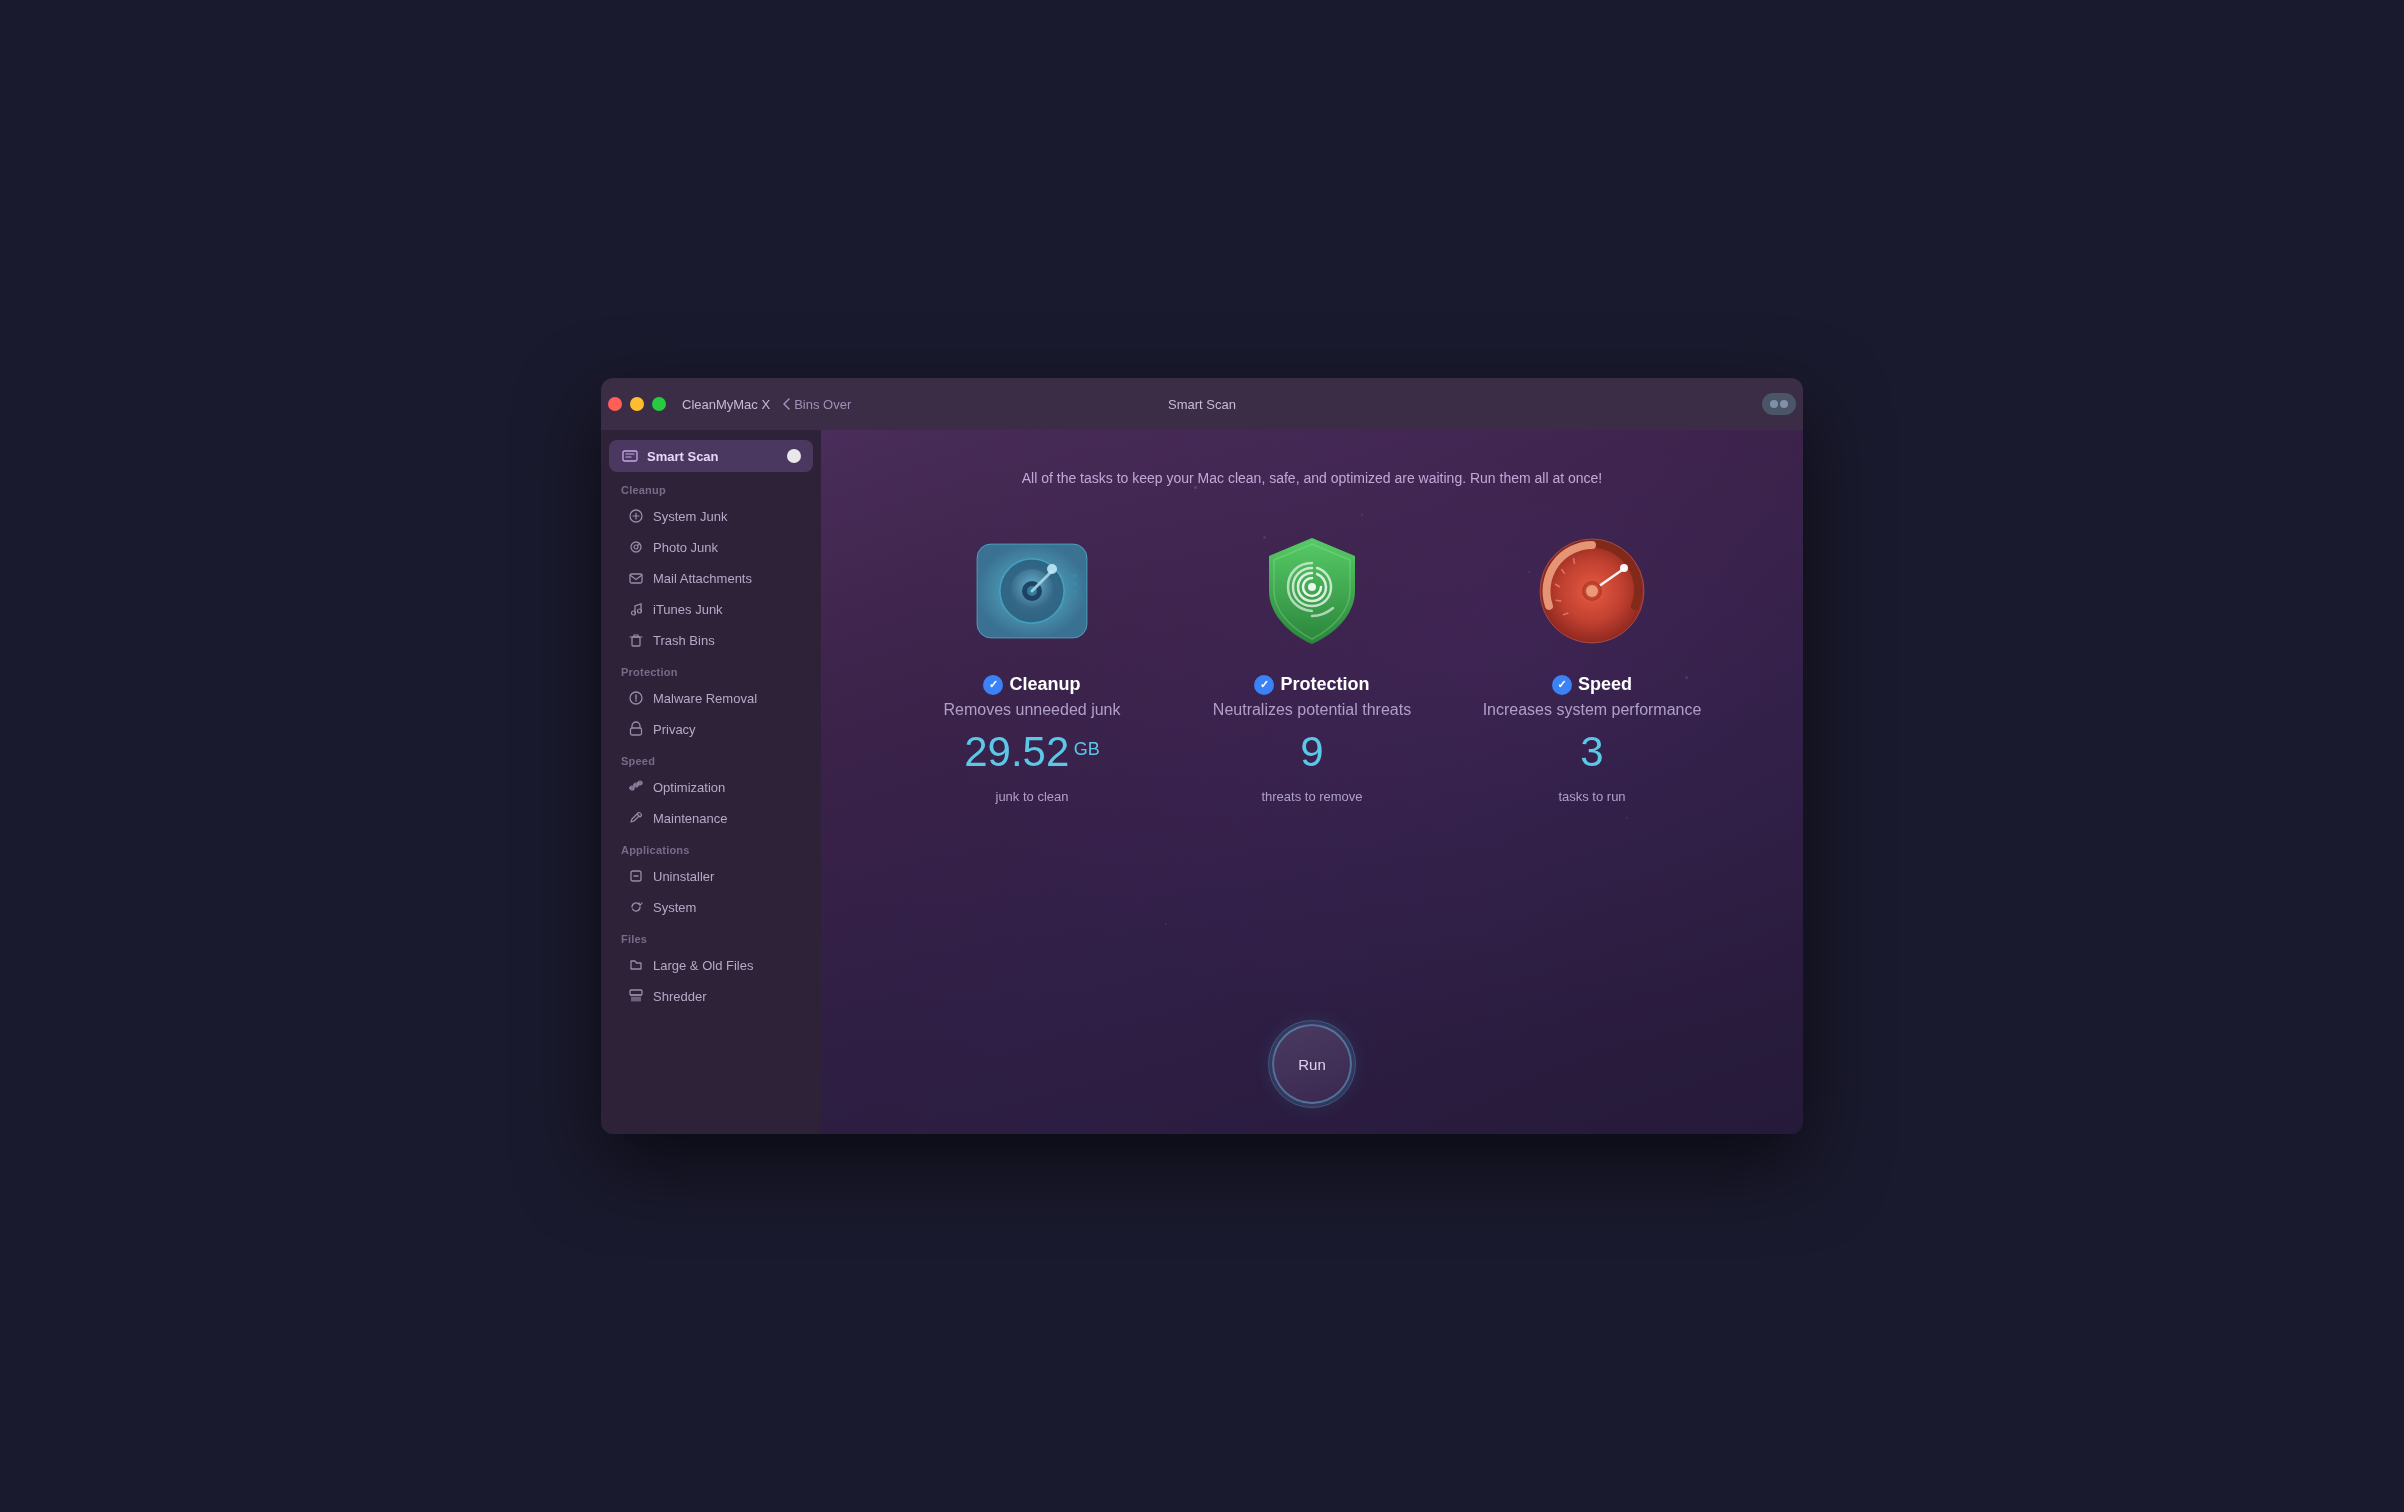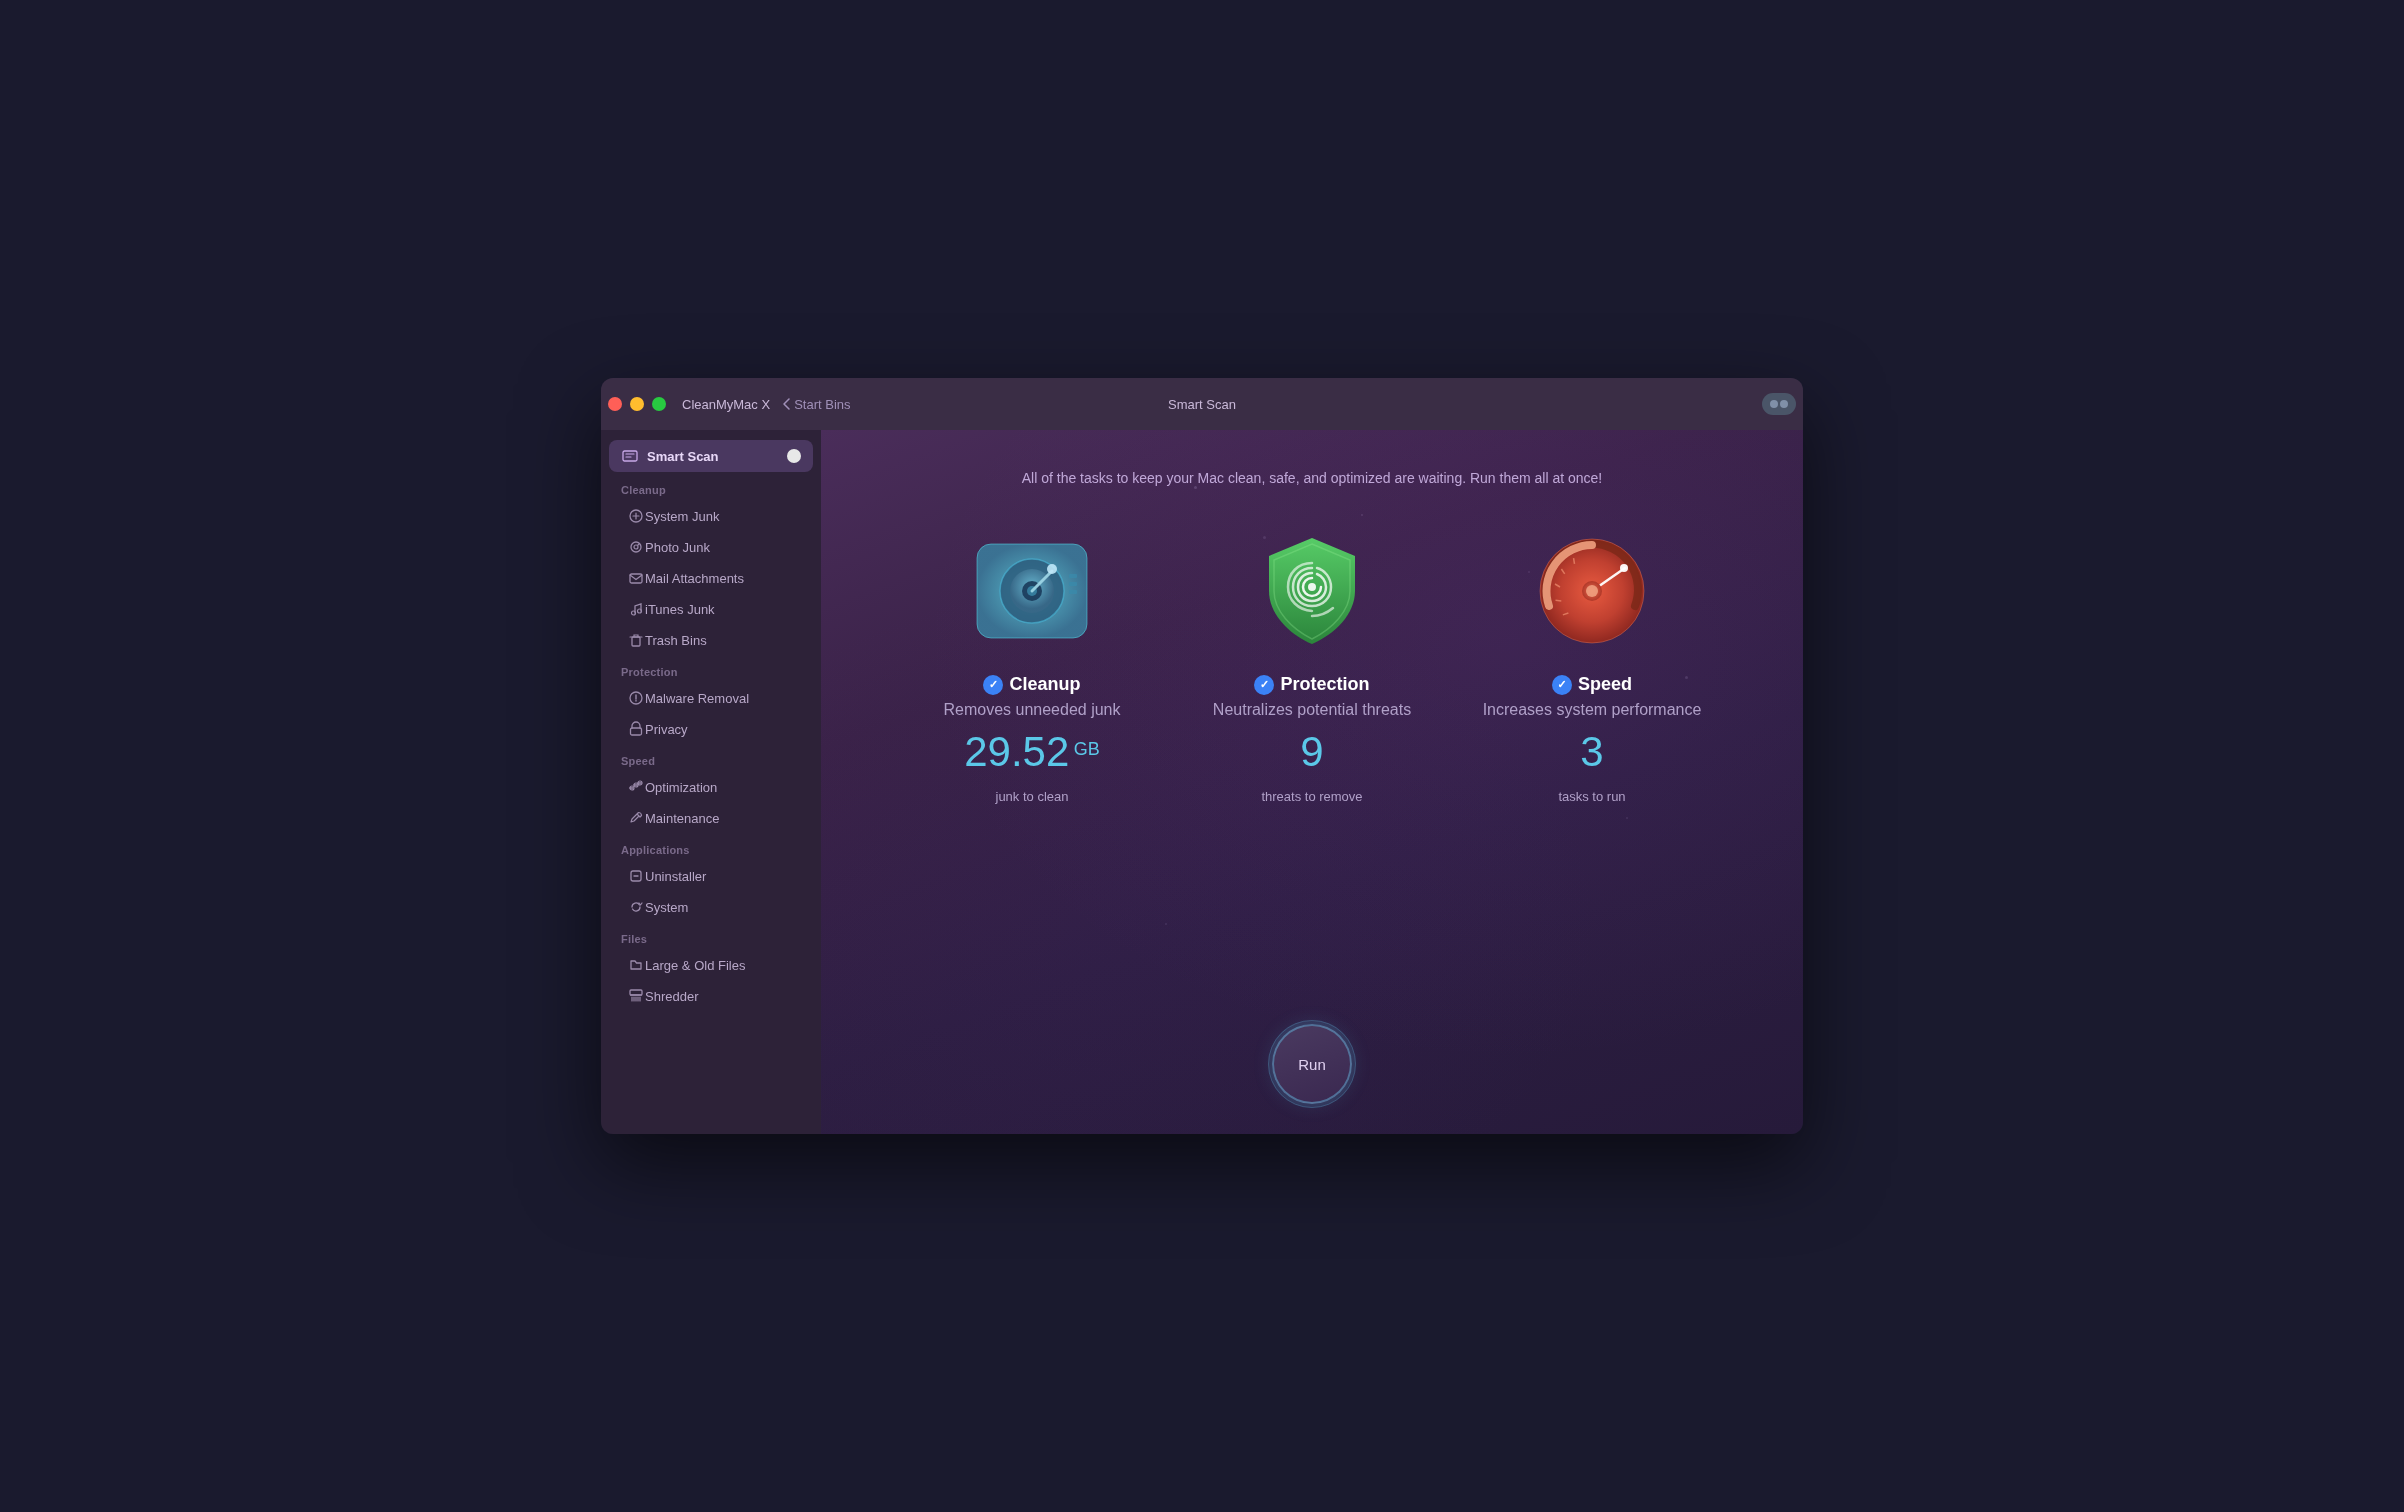--- a/index.html
+++ b/index.html
@@ -104,21 +104,21 @@
       color: #7a6a8a;
       font-size: 11px;
       font-weight: 600;
       padding: 10px 20px 4px;
       text-transform: none;
       letter-spacing: 0.02em;
     }
     .sidebar-nav-item {
       display: flex;
       align-items: center;
-      gap: 0;
+      gap: 8px;
       padding: 6px 20px;
       color: #b8a8c8;
       font-size: 13px;
       cursor: pointer;
       border-radius: 6px;
       margin: 1px 6px;
     }
     .sidebar-icon {
       width: 18px;
       height: 18px;
@@ -262,21 +262,21 @@
     <div class="traffic-lights">
       <div class="traffic-light tl-red"></div>
       <div class="traffic-light tl-yellow"></div>
       <div class="traffic-light tl-green"></div>
     </div>
     <span class="titlebar-app-name">CleanMyMac X</span>
     <div class="titlebar-back">
       <svg width="8" height="12" viewBox="0 0 8 12" fill="none">
         <path d="M7 1L2 6l5 5" stroke="#a090b8" stroke-width="1.5" stroke-linecap="round" stroke-linejoin="round"></path>
       </svg>
-      <span>Start Bins</span>
+      <span>Bins Over</span>
     </div>
     <div class="titlebar-center">Smart Scan</div>
     <div style="margin-left:auto; display:flex; align-items:center; gap:4px;">
       <div style="width:34px;height:22px;background:#4a5568;border-radius:11px;display:flex;align-items:center;justify-content:center;gap:2px;">
         <div style="width:8px;height:8px;border-radius:50%;background:#8090a8;"></div>
         <div style="width:8px;height:8px;border-radius:50%;background:#8090a8;"></div>
       </div>
     </div>
   </div>
 

